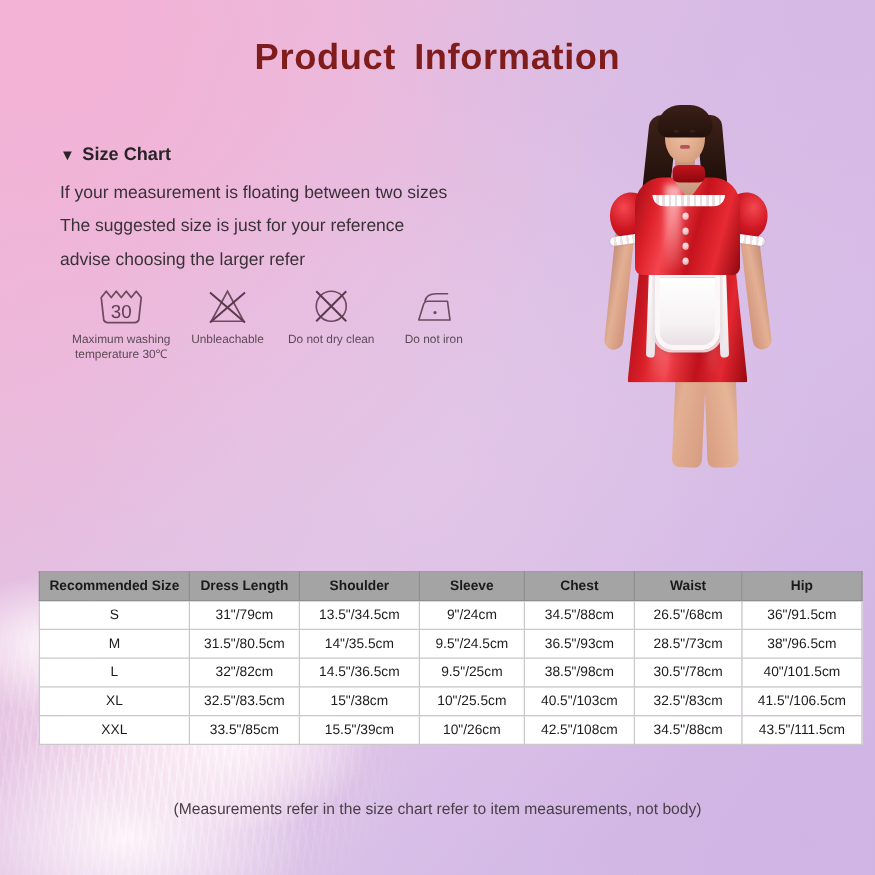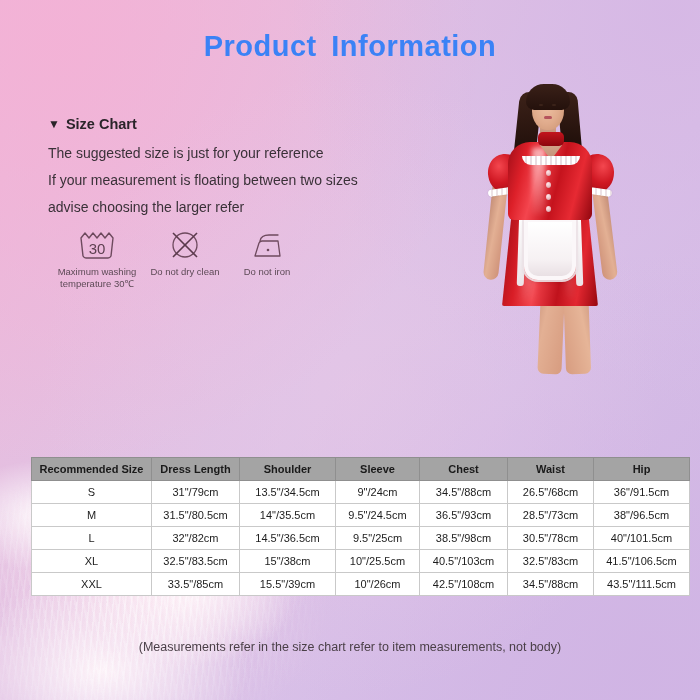--- a/index.html
+++ b/index.html
@@ -56,21 +56,21 @@
             mask-image: radial-gradient(ellipse 240px 170px at 35% 65%, #000 10%, rgba(0,0,0,.35) 62%, transparent 85%);
   }
 
   
   .title {
     position:absolute; top:30px; left:0; width:100%;
     text-align:center;
     font-size:29px;
     font-weight:700;
     letter-spacing:.5px;
-    color:#3b82f6;
+    color:#7f1d1d;
     word-spacing:6px;
   }
 
   
   .sizechart-head {
     position:absolute; left:48px; top:116px;
     font-size:14.5px; font-weight:700; color:#2a2429;
     display:flex; align-items:center; gap:6px;
   }
   .tri { font-size:12px; line-height:1; color:#2a2429; }
@@ -250,38 +250,48 @@
 <div class="fur-strands"></div>
 
 <div class="title">Product  Information</div>
 
 <div class="sizechart-head">
   <span class="tri">▼</span>
   <span>Size Chart</span>
 </div>
 
 <div class="blurb">
+  <div>If your measurement is floating between two sizes</div>
   <div>The suggested size is just for your reference</div>
-  <div>If your measurement is floating between two sizes</div>
   <div>advise choosing the larger refer</div>
 </div>
 
 <div class="care">
 
   <div class="care-item i0">
     <div class="care-glyph">
       <svg width="42" height="32" viewBox="0 0 42 32">
         <path d="M5 9 L9 4 L13 9 L17 4 L21 9 L25 4 L29 9 L33 4 L37 9 L35 27 Q34 29 32 29 L10 29 Q8 29 7 27 Z" fill="none" stroke="#6e4a5e" stroke-width="1.4" stroke-linejoin="round"></path>
         <text x="21" y="25" font-family="Liberation Sans, sans-serif" font-size="15" fill="#5d3f50" text-anchor="middle">30</text>
       </svg>
     </div>
     <div class="care-label">Maximum washing
 temperature 30℃</div>
   </div>
 
+  <div class="care-item i1">
+    <div class="care-glyph">
+      <svg width="38" height="32" viewBox="0 0 38 32">
+        <path d="M19 4 L32 28 L6 28 Z" fill="none" stroke="#6e4a5e" stroke-width="1.3"></path>
+        <line x1="5" y1="5" x2="33" y2="29" stroke="#5a3a4c" stroke-width="1.6"></line>
+        <line x1="33" y1="5" x2="5" y2="29" stroke="#5a3a4c" stroke-width="1.6"></line>
+      </svg>
+    </div>
+    <div class="care-label">Unbleachable</div>
+  </div>
 
   <div class="care-item i2">
     <div class="care-glyph">
       <svg width="36" height="32" viewBox="0 0 36 32">
         <circle cx="18" cy="16" r="12" fill="none" stroke="#6e4a5e" stroke-width="1.3"></circle>
         <line x1="6" y1="4" x2="30" y2="28" stroke="#5a3a4c" stroke-width="1.6"></line>
         <line x1="30" y1="4" x2="6" y2="28" stroke="#5a3a4c" stroke-width="1.6"></line>
       </svg>
     </div>
     <div class="care-label">Do not dry clean</div>

